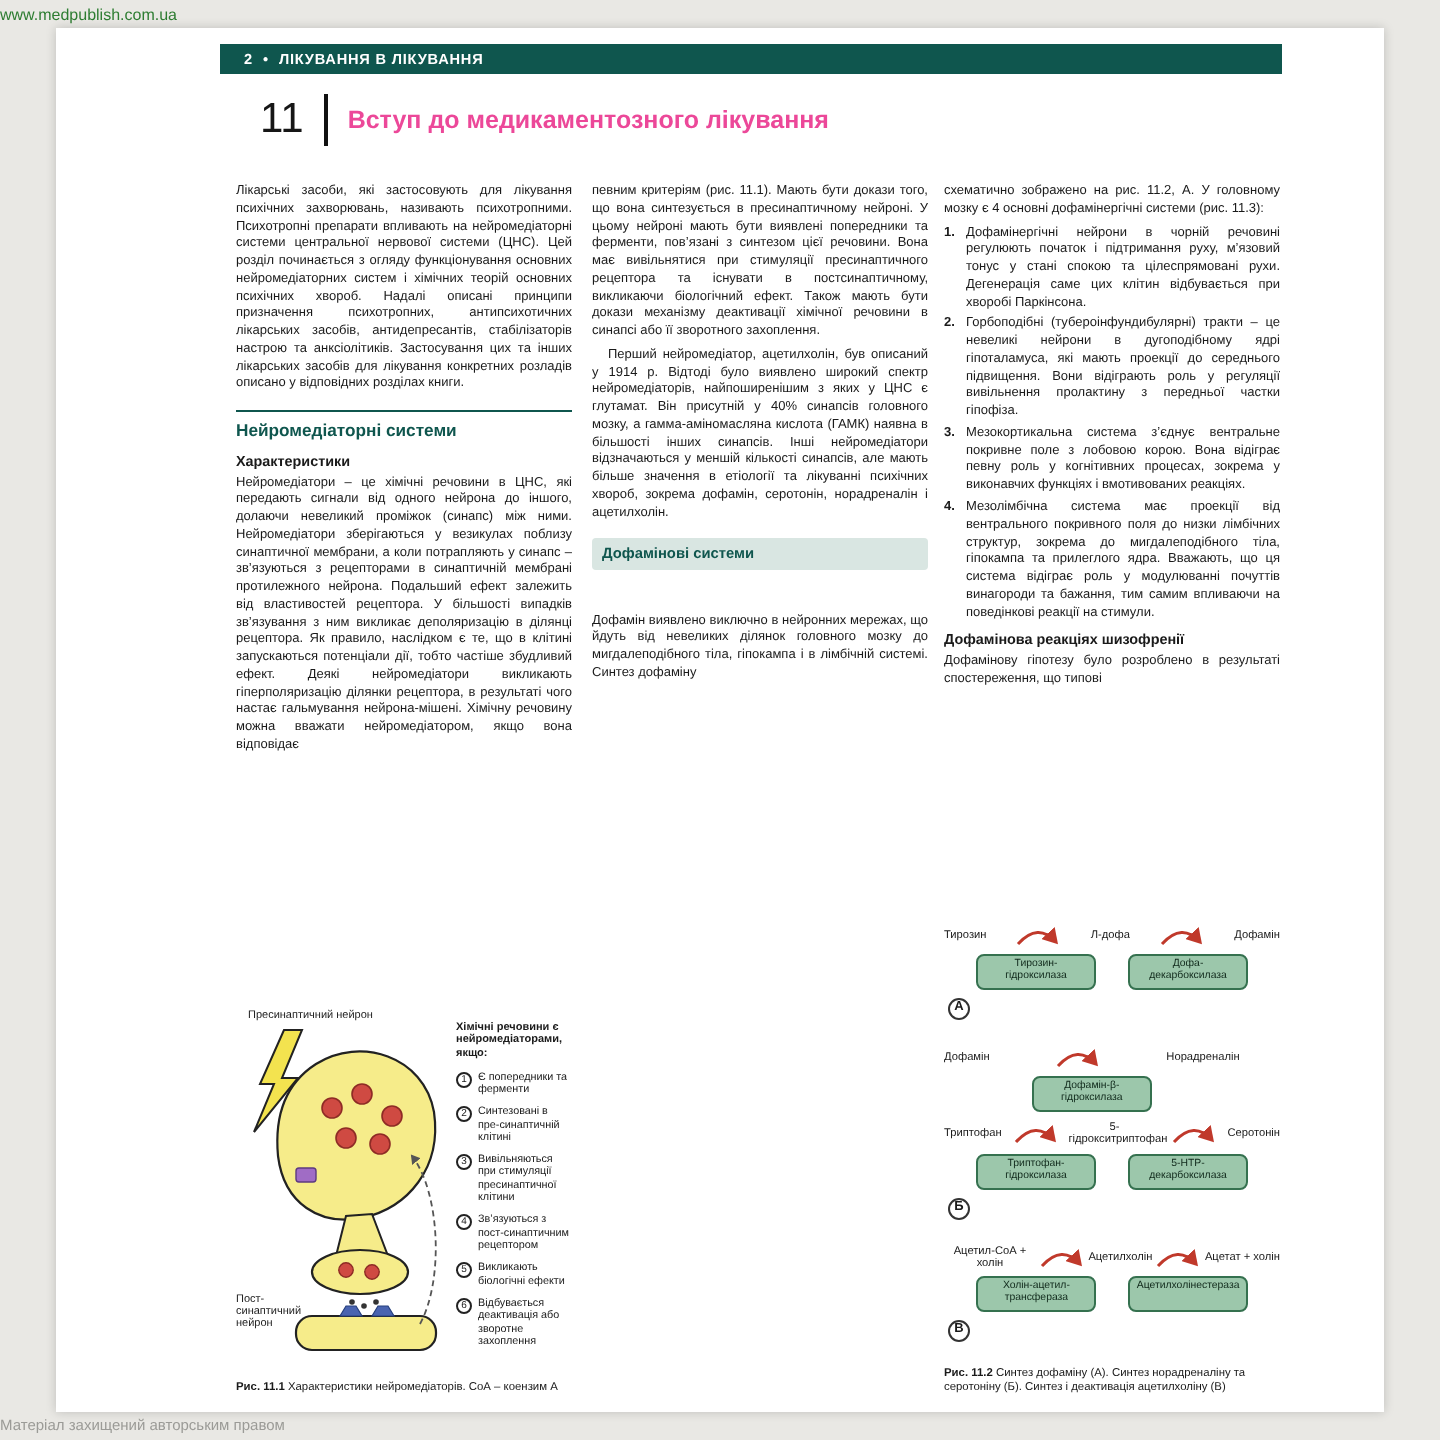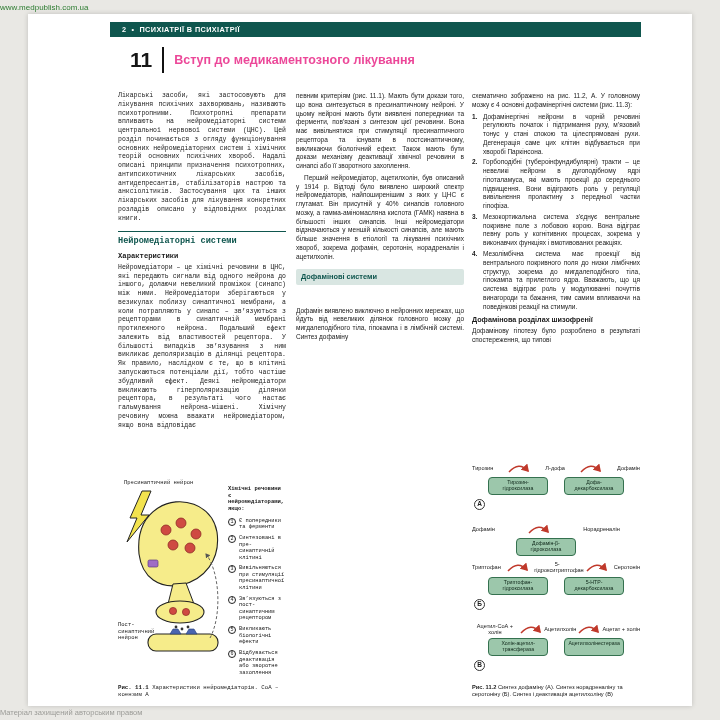--- a/index.html
+++ b/index.html
@@ -14,28 +14,28 @@
   .footer-line { position:absolute; bottom:3px; left:0; width:100%; text-align:left;
     font-size:7.5px; color:#9b9b97; }
   .page { position:absolute; left:28px; top:14px; width:664px; height:692px;
     background:#ffffff; box-shadow:0 0 5px rgba(0,0,0,.18); }
 
   
   .runbar { position:absolute; left:82px; top:8px; width:531px; height:15px;
     background:var(--teal,#0f564e); color:#fff; display:flex; align-items:center;
     gap:5px; padding-left:12px; font-size:7.3px; font-weight:bold; letter-spacing:.4px; }
   .chapter { position:absolute; left:102px; top:33px; display:flex; align-items:center; gap:10px; }
-  .ch-num { font-size:21px; font-weight:bold; color:#161616; }
+  .ch-num { font-size:21px; font-weight:normal; color:#161616; }
   .ch-div { width:2px; height:26px; background:#111; }
   .ch-title { font-size:12.5px; font-weight:bold; color:#ec4899; }
 
   
   .col { position:absolute; top:78px; height:608px; font-size:6.5px; line-height:1.35;
     text-align:justify; }
-  .col1 { left:90px;  width:168px;font-family:Liberation Mono, monospace; }
+  .col1 { left:90px;  width:168px; }
   .col2 { left:268px; width:168px; }
   .col3 { left:444px; width:168px; }
   .para { margin-bottom:3px; }
   .indent { text-indent:8px; }
   .sec-head { margin-top:8px; padding-top:4px; border-top:1px solid var(--teal,#0f564e);
     color:var(--teal,#0f564e); font-weight:bold; font-size:8.6px; text-align:left; }
   .sub-head { margin:4px 0 2px; font-weight:bold; font-size:7.2px; text-align:left; }
   .box-head { margin:7px 0 22px; background:var(--teal_light,#d9e6e2);
     color:var(--teal,#0f564e); font-weight:bold; font-size:7.4px; padding:3px 5px;
     border-radius:2px; text-align:left; }
@@ -90,21 +90,21 @@
   </defs>
 </svg>
 
 <div class="url-line">www.medpublish.com.ua</div>
 
 <div class="page">
 
   <div class="runbar">
     <span>2</span>
     <span>•</span>
-    <span>ПСИХІАТРІЇ В ПСИХІАТРІЇ</span>
+    <span>ЛІКУВАННЯ В ЛІКУВАННЯ</span>
   </div>
 
   <div class="chapter">
     <span class="ch-num">11</span>
     <span class="ch-div"></span>
     <span class="ch-title">Вступ до медикаментозного лікування</span>
   </div>
 
   <div class="col col1">
     <div class="para">Лікарські засоби, які застосовують для лікування психічних захворювань, називають психотропними. Психотропні препарати впливають на нейромедіаторні системи центральної нервової системи (ЦНС). Цей розділ починається з огляду функціонування основних нейромедіаторних систем і хімічних теорій основних психічних хвороб. Надалі описані принципи призначення психотропних, антипсихотичних лікарських засобів, антидепресантів, стабілізаторів настрою та анксіолітиків. Застосування цих та інших лікарських засобів для лікування конкретних розладів описано у відповідних розділах книги.</div>
@@ -193,21 +193,21 @@
         <span class="nt">Горбоподібні (тубероінфундибулярні) тракти – це невеликі нейрони в дугоподібному ядрі гіпоталамуса, які мають проекції до середнього підвищення. Вони відіграють роль у регуляції вивільнення пролактину з передньої частки гіпофіза.</span>
       </div>
     <div class="num-item">
         <span class="nn">3.</span>
         <span class="nt">Мезокортикальна система з’єднує вентральне покривне поле з лобовою корою. Вона відіграє певну роль у когнітивних процесах, зокрема у виконавчих функціях і вмотивованих реакціях.</span>
       </div>
     <div class="num-item">
         <span class="nn">4.</span>
         <span class="nt">Мезолімбічна система має проекції від вентрального покривного поля до низки лімбічних структур, зокрема до мигдалеподібного тіла, гіпокампа та прилеглого ядра. Вважають, що ця система відіграє роль у модулюванні почуттів винагороди та бажання, тим самим впливаючи на поведінкові реакції на стимули.</span>
       </div>
-    <div class="sub-head">Дофамінова розділах шизофренії</div>
+    <div class="sub-head">Дофамінова реакціях шизофренії</div>
     <div class="para">Дофамінову гіпотезу було розроблено в результаті спостереження, що типові</div>
 
     <div class="fig2">
 
       <div class="fg">
         <div class="rx">
           <span class="met">Тирозин</span>
           <svg class="arc" viewBox="0 0 24 12" width="24" height="12">
               <path d="M2,10 Q12,-1 21,9" fill="none" stroke="#c0392b" stroke-width="1.5" marker-end="url(#ahr)"></path>
             </svg>

